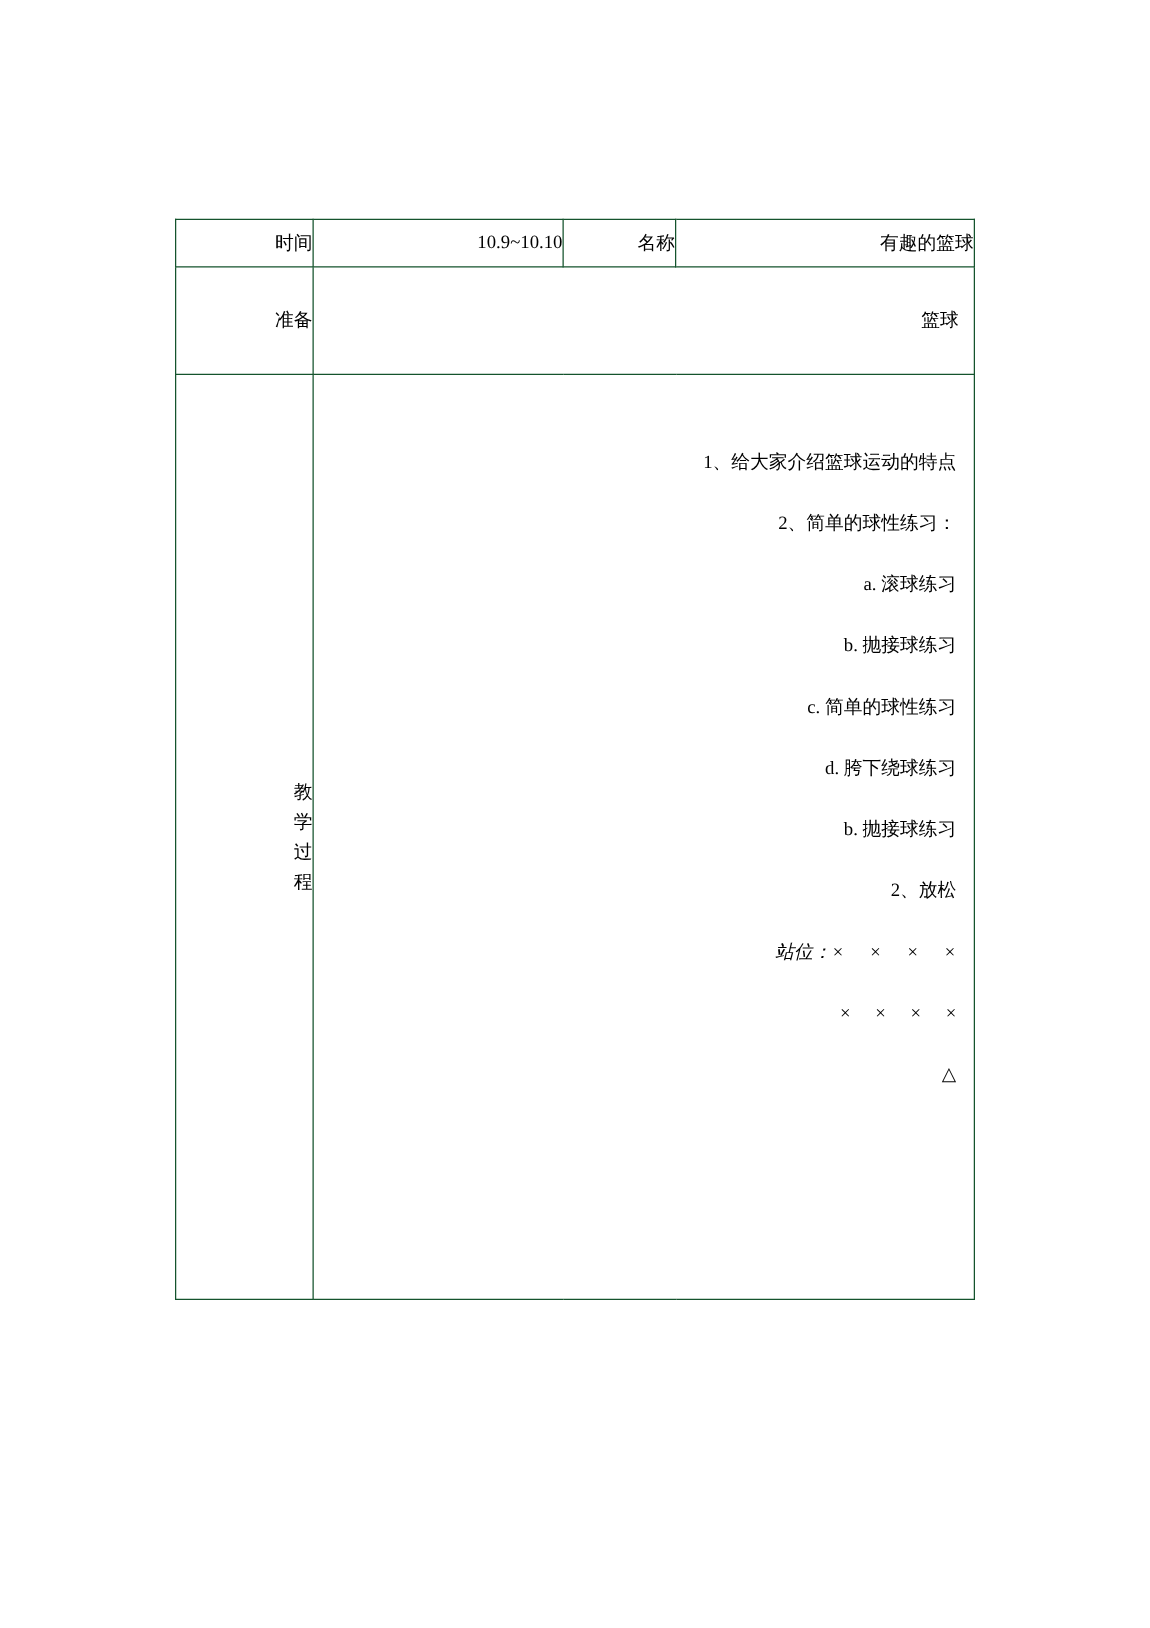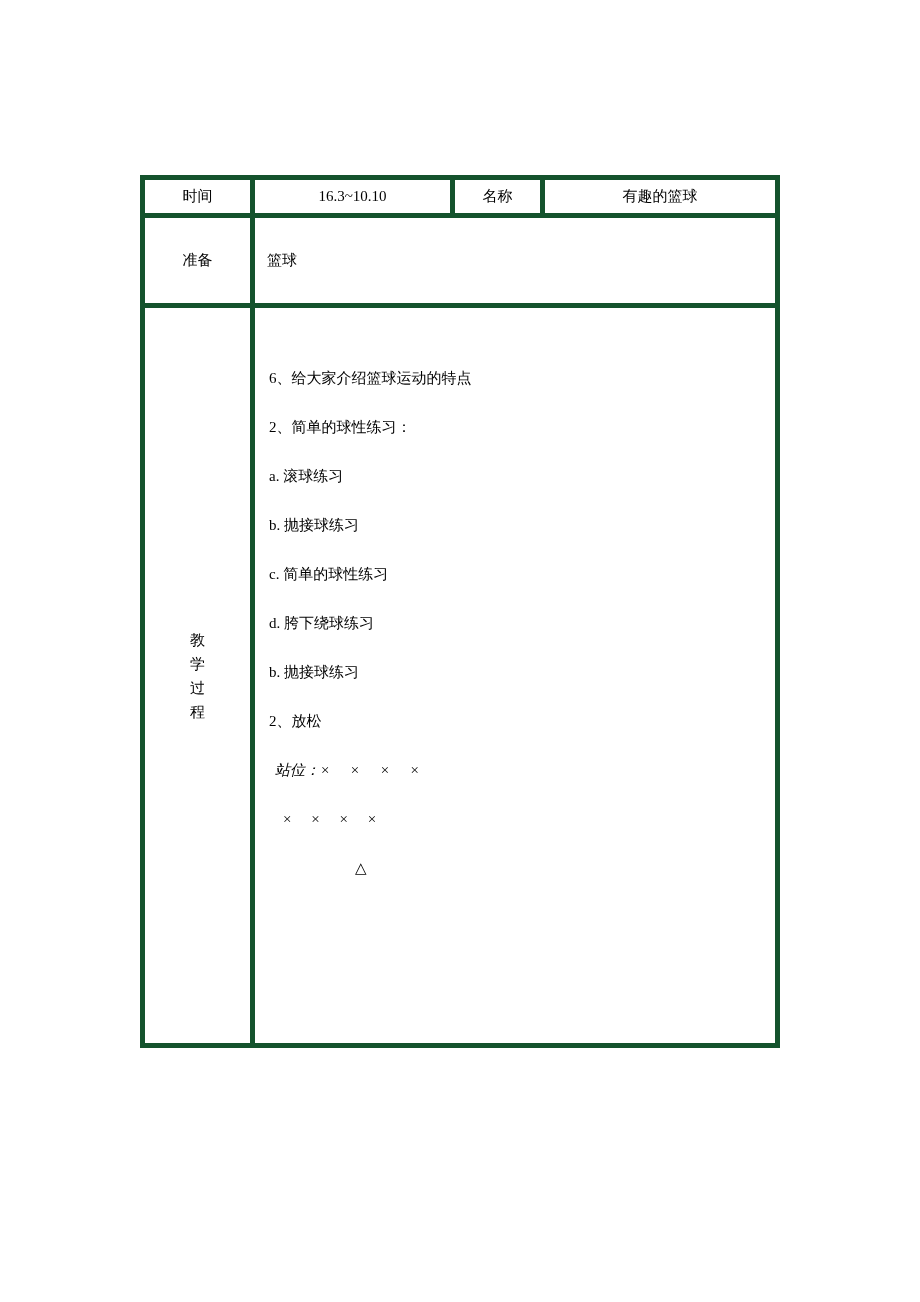--- a/index.html
+++ b/index.html
@@ -13,23 +13,24 @@
       font-size: 15px;
       color: #000;
       padding: 175px 140px 100px 140px;
     }
     .lesson-table {
       border-collapse: collapse;
       width: 100%;
       table-layout: fixed;
     }
     .lesson-table td {
-      border: 5px solid #14532d;
+      border: 1px solid #14532d;
       vertical-align: middle;
       padding: 0;
+      text-align: right;
     }
     .label-cell {
       text-align: center;
       width: 110px;
     }
     .label-cell.vertical {
       line-height: 1.6;
     }
     .label-cell.vertical span {
       display: block;
@@ -94,37 +95,37 @@
 <table class="lesson-table">
   <colgroup>
     <col style="width:110px">
     <col style="width:200px">
     <col style="width:90px">
     <col>
   </colgroup>
   <tbody>
       <tr class="header-row">
     <td class="label-cell">时间</td>
-    <td class="date-cell">16.3~10.10</td>
+    <td class="date-cell">10.9~10.10</td>
     <td class="name-label">名称</td>
     <td class="name-value">有趣的篮球</td>
   </tr>
   <tr>
     <td class="label-cell">准备</td>
     <td class="prep-cell" colspan="3">篮球</td>
   </tr>
   <tr>
     <td class="label-cell vertical process-label">
       <span>教</span>
       <span>学</span>
       <span>过</span>
       <span>程</span>
     </td>
     <td class="process-cell" colspan="3">
-      <p>6、给大家介绍篮球运动的特点</p>
+      <p>1、给大家介绍篮球运动的特点</p>
       <p>2、简单的球性练习：</p>
       <p>a. 滚球练习</p>
       <p>b. 抛接球练习</p>
       <p>c. 简单的球性练习</p>
       <p>d. 胯下绕球练习</p>
       <p>b. 抛接球练习</p>
       <p>2、放松</p>
       <p class="formation-row1"> 站位：× × × ×</p>
       <p class="formation-row2"> × × × ×</p>
       <p class="formation-row3">△</p>

